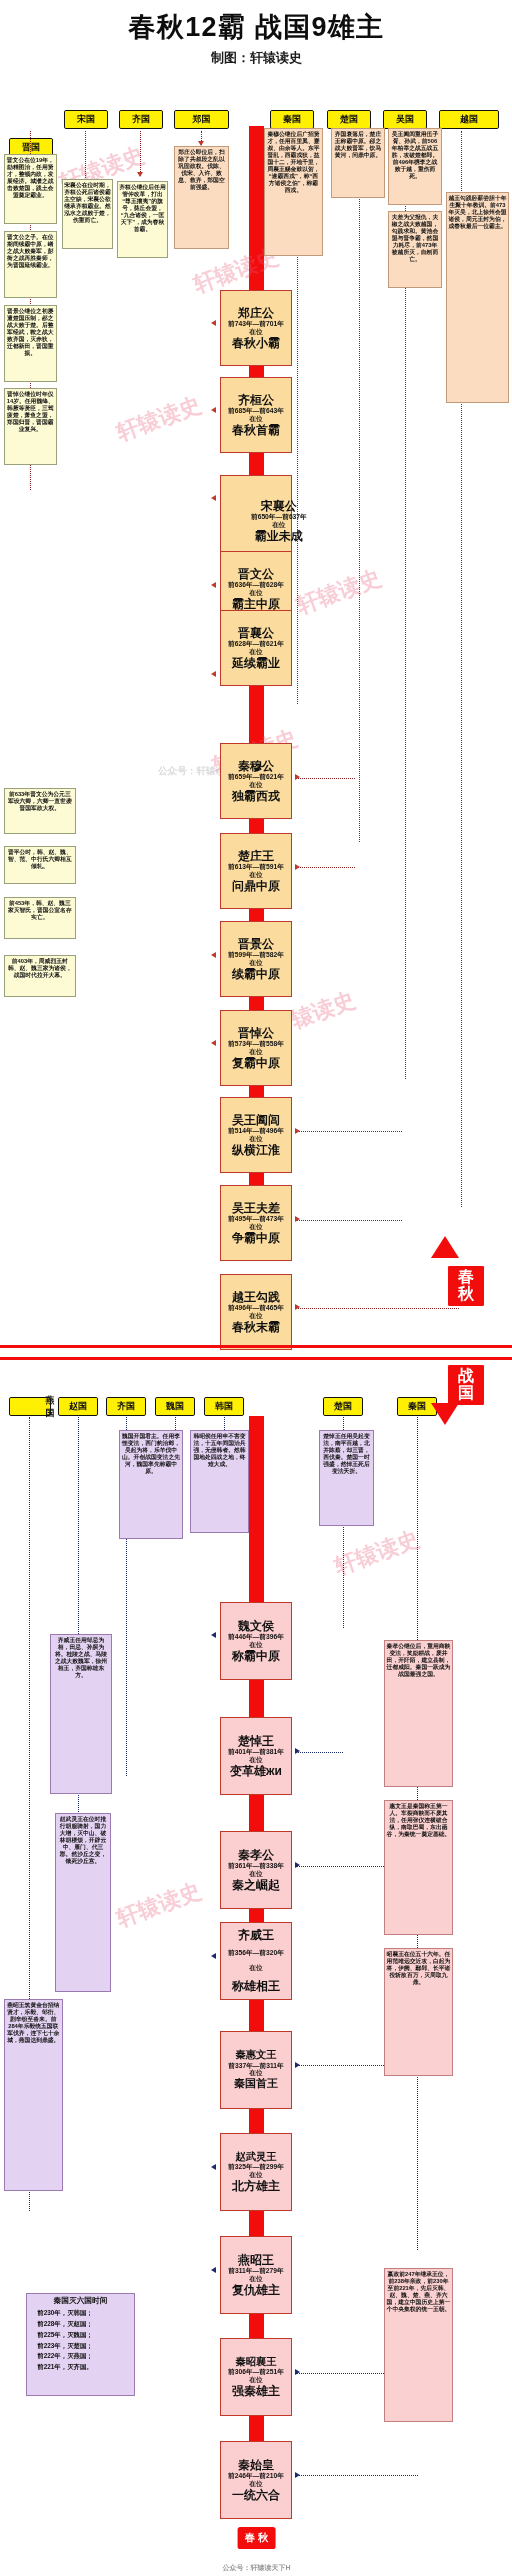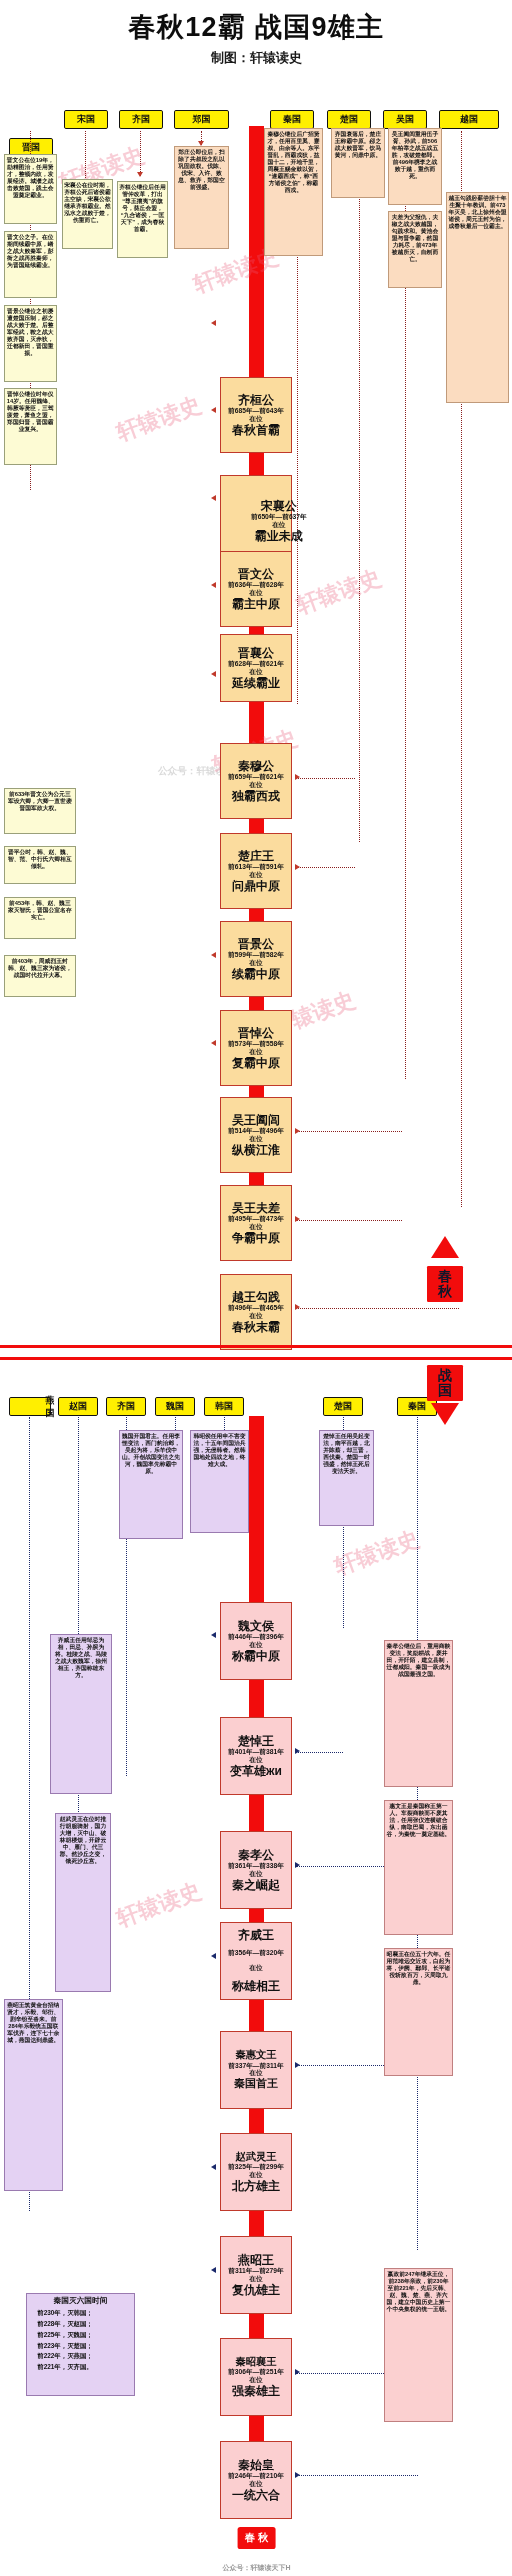--- a/index.html
+++ b/index.html
@@ -65,23 +65,23 @@
   .dline.blue.v { border-left-color:#1b2a6b; }
   .dline.blue.h { border-top-color:#1b2a6b; }
 
   .arrow { position:absolute; width:0; height:0; z-index:3; }
   .arrow.down  { border-left:3.8px solid transparent; border-right:3.8px solid transparent; border-top:5.8px solid #c0392b; }
   .arrow.left  { border-top:3.8px solid transparent; border-bottom:3.8px solid transparent; border-right:5.8px solid #c0392b; }
   .arrow.left.blue  { border-right-color:#1b2a6b; }
 
   
   .era-badge {
-    position:absolute; background:#f20c0c; color:#0f172a;
-    font-size:14px; font-weight:bold; text-align:center;
-    padding:3.2px 4.5px; line-height:1.05; z-index:8; border-radius:1.3px;
+    position:absolute; background:#f20c0c; color:#ffffff;
+    font-size:16px; font-weight:bold; text-align:center;
+    padding:3.2px 4.5px; line-height:1.05; z-index:8; border-radius:1.3px;margin-left:21px;
   }
   .big-arrow-up {
     position:absolute; width:0; height:0; z-index:7;
     border-left:14px solid transparent; border-right:14px solid transparent;
     border-bottom:22px solid #f20c0c;
   }
   .big-arrow-dn {
     position:absolute; width:0; height:0; z-index:7;
     border-left:14px solid transparent; border-right:14px solid transparent;
     border-top:22px solid #f20c0c;
@@ -151,39 +151,45 @@
 
   <div class="note" style="left:62px;  top:179px; width:51px;  height:70px;">宋襄公在位时期，齐桓公死后诸侯霸主空缺，宋襄公欲继承齐桓霸业。然泓水之战败于楚，伤重而亡。</div>
   <div class="note" style="left:117px; top:181px; width:51px;  height:77px;">齐桓公继位后任用管仲改革，打出“尊王攘夷”的旗号，葵丘会盟，“九合诸侯，一匡天下”，成为春秋首霸。</div>
   <div class="note peach" style="left:174px; top:146px; width:55px; height:103px;">郑庄公即位后，扫除了共叔段之乱以巩固政权。伐陈、伐宋、入许、败息、救齐，郑国空前强盛。</div>
   <div class="note peach" style="left:264px; top:128px; width:59px;  height:128px;">秦穆公继位后广招贤才，任用百里奚、蹇叔、由余等人。东平晋乱，西霸戎狄，益国十二，开地千里，周襄王赐金鼓以贺，“遂霸西戎”，称“西方诸侯之伯”，称霸西戎。</div>
   <div class="note peach" style="left:331px; top:128px; width:54px;  height:70px;">齐国衰落后，楚庄王称霸中原。邲之战大败晋军，饮马黄河，问鼎中原。</div>
   <div class="note peach" style="left:388px; top:128px; width:54px;  height:77px;">吴王阖闾重用伍子胥、孙武，前506年柏举之战五战五胜，攻破楚都郢。前496年槜李之战败于越，重伤而死。</div>
   <div class="note peach" style="left:388px; top:211px; width:54px;  height:77px;">夫差为父报仇，夫椒之战大败越国，勾践求和。黄池会盟与晋争霸，然国力耗尽，前473年被越所灭，自刎而亡。</div>
   <div class="note peach" style="left:446px; top:192px; width:63px;  height:211px;">越王勾践卧薪尝胆十年生聚十年教训。前473年灭吴，北上徐州会盟诸侯，周元王封为伯，成春秋最后一位霸主。</div>
 
+  <div class="fig" style="top:290px;  height:76px;">
+    <div class="name">郑庄公</div>
+    <div class="yrs">前743年—前701年</div>
+    <div class="reign">在位</div>
+    <div class="epi">春秋小霸</div>
+  </div>
   <div class="fig" style="top:377px;  height:76px;">
     <div class="name">齐桓公</div>
     <div class="yrs">前685年—前643年</div>
     <div class="reign">在位</div>
     <div class="epi">春秋首霸</div>
   </div>
   <div class="fig" style="top:475px;  height:92px;padding-left:47px;">
     <div class="name">宋襄公</div>
     <div class="yrs">前650年—前637年</div>
     <div class="reign">在位</div>
     <div class="epi">霸业未成</div>
   </div>
   <div class="fig" style="top:551px;  height:76px;">
     <div class="name">晋文公</div>
     <div class="yrs">前636年—前628年</div>
     <div class="reign">在位</div>
     <div class="epi">霸主中原</div>
   </div>
-  <div class="fig" style="top:634px; height:68px;">
+  <div class="fig" style="top:610px; height:76px;">
     <div class="name">晋襄公</div>
     <div class="yrs">前628年—前621年</div>
     <div class="reign">在位</div>
     <div class="epi">延续霸业</div>
   </div>
   <div class="fig" style="top:743px; height:76px;">
     <div class="name">秦穆公</div>
     <div class="yrs">前659年—前621年</div>
     <div class="reign">在位</div>
     <div class="epi">独霸西戎</div>

